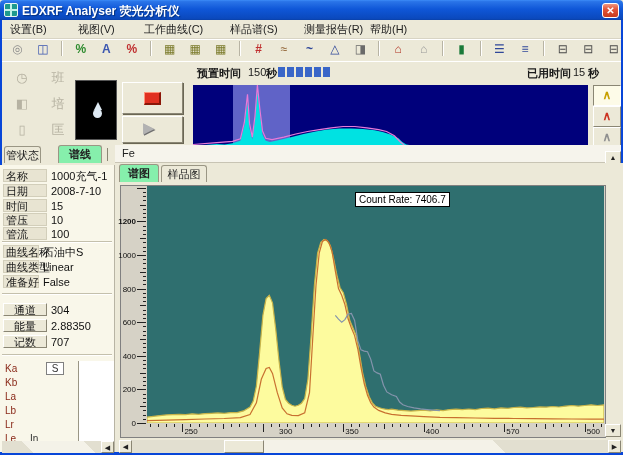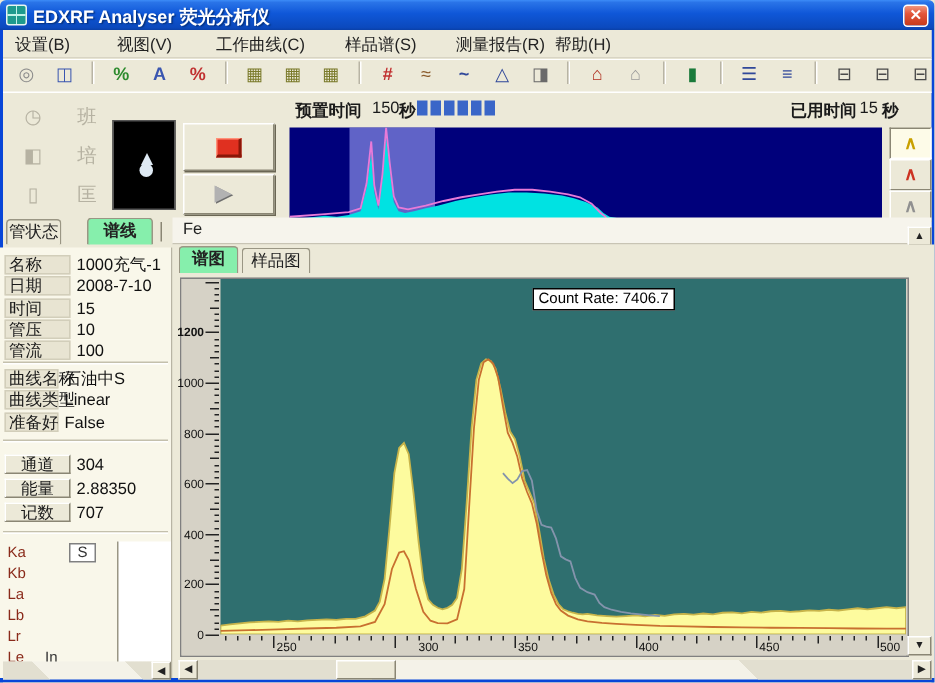--- a/index.html
+++ b/index.html
@@ -387,21 +387,21 @@
       <div class="xtick" style="left: 284.8px; height: 3px;"></div>
       <div class="xtick" style="left: 292.9px; height: 3px;"></div>
       <div class="xtick" style="left: 300.9px; height: 3px;"></div>
       <div class="xtick" style="left: 309px; height: 3px;"></div>
       <div class="xtick" style="left: 317px; height: 5px;"></div>
       <div class="xtick" style="left: 325px; height: 3px;"></div>
       <div class="xtick" style="left: 333.1px; height: 3px;"></div>
       <div class="xtick" style="left: 341.1px; height: 3px;"></div>
       <div class="xtick" style="left: 349.2px; height: 3px;"></div>
       <div class="xtick" style="left: 357.2px; height: 8px;"></div>
-      <div class="xlab" style="left: 359.2px;">450</div>
+      <div class="xlab" style="left: 359.2px;">570</div>
       <div class="xtick" style="left: 365.3px; height: 3px;"></div>
       <div class="xtick" style="left: 373.3px; height: 3px;"></div>
       <div class="xtick" style="left: 381.4px; height: 3px;"></div>
       <div class="xtick" style="left: 389.4px; height: 3px;"></div>
       <div class="xtick" style="left: 397.5px; height: 5px;"></div>
       <div class="xtick" style="left: 405.5px; height: 3px;"></div>
       <div class="xtick" style="left: 413.6px; height: 3px;"></div>
       <div class="xtick" style="left: 421.6px; height: 3px;"></div>
       <div class="xtick" style="left: 429.6px; height: 3px;"></div>
       <div class="xtick" style="left: 437.7px; height: 8px;"></div>

